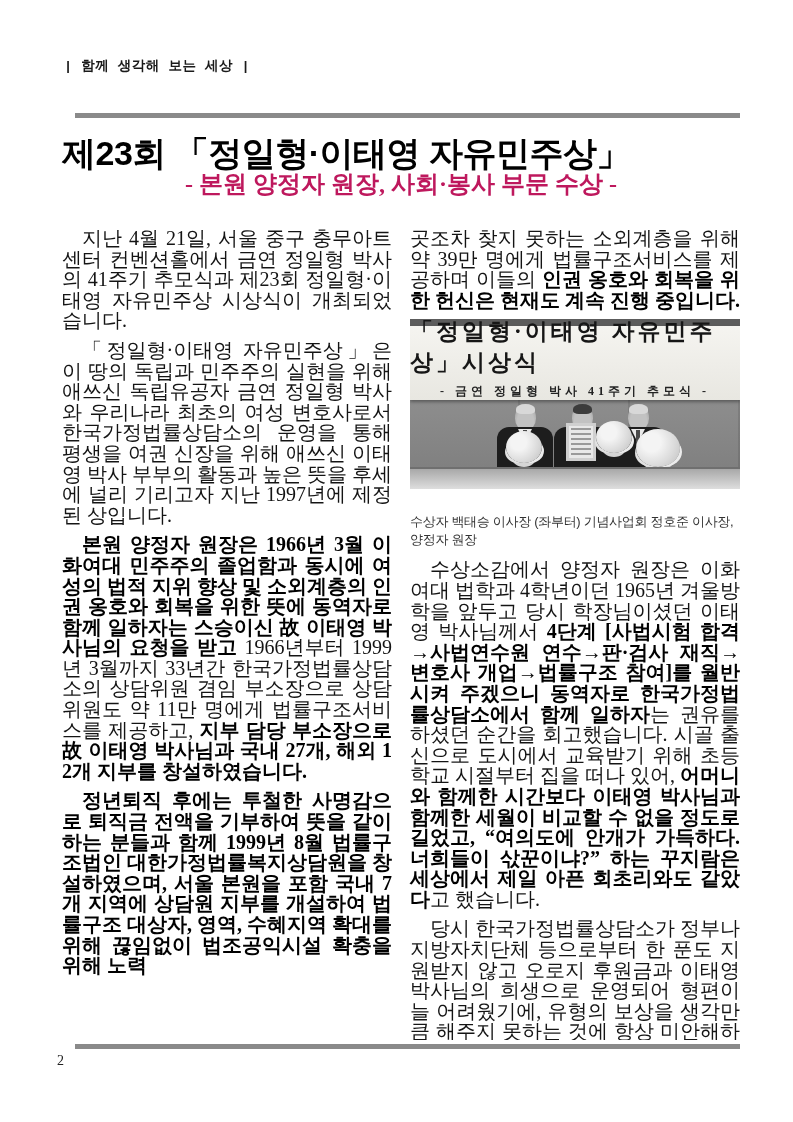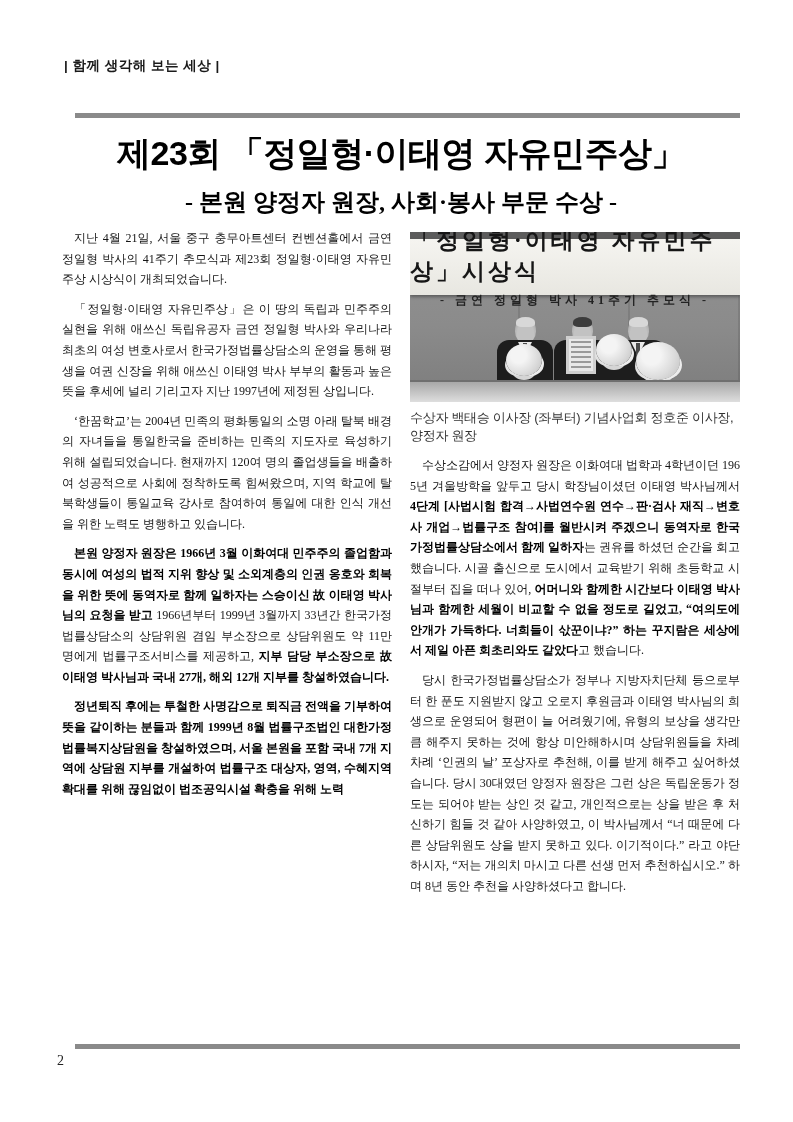--- a/index.html
+++ b/index.html
@@ -8,70 +8,69 @@
     width:793px;height:1122px;
     background:#ffffff;
     margin:0 auto;
     overflow:hidden;
     font-family:"Liberation Serif","DejaVu Serif",serif;
     color:#111;
   }
   
   .kicker{
     position:absolute;left:64px;top:57px;
-    font-family:Liberation Sans, sans-serif;
+    font-family:Liberation Mono, monospace;
     font-weight:bold;font-size:13.5px;letter-spacing:0.5px;color:#1a1a1a;
   }
   
   .rule{position:absolute;left:75px;width:665px;height:5px;background:#8a8a8a;}
   .rule-top{top:113px;}
   .rule-bottom{top:1044px;}
   
   .title{
     position:absolute;left:62px;top:131px;width:678px;
-    text-align:center;
     font-family:"Liberation Sans","DejaVu Sans",sans-serif;
     font-weight:800;font-size:34px;letter-spacing:-0.5px;color:#000;
     margin:0;
   }
   .subtitle{
-    position:absolute;left:62px;top:186px;width:678px;
+    position:absolute;left:62px;top:168px;width:678px;
     text-align:center;
-    font-weight:bold;font-size:24px;color:#000000;margin:0;
+    font-weight:bold;font-size:24px;color:#be185d;margin:0;
   }
   
   .columns{
     position:absolute;left:62px;top:228px;width:678px;height:812px;
     display:flex;gap:18px;overflow:hidden;
   }
   .col{flex:1 1 0;min-width:0;}
   .para{
     margin:0 0 9px 0;
-    font-size:12px;line-height:20.6px;
+    font-size:20px;line-height:20.6px;
     text-align:justify;word-break:break-all;
     color:#141414;
   }
   .para.indent{text-indent:1em;}
   .para b{font-weight:bold;color:#000;}
   
   .figure{margin:4px 0 10px 0;}
   .photo{
     position:relative;width:100%;height:170px;
     background:linear-gradient(#939393 0%,#8b8b8b 55%,#7c7c7c 100%);
     overflow:hidden;
   }
   .photo-wall-seams{
     position:absolute;inset:0;
     background:repeating-linear-gradient(90deg,transparent 0 108px,rgba(0,0,0,0.10) 108px 110px);
   }
   .photo-topstrip{position:absolute;top:0;left:0;right:0;height:7px;background:#5c5c5c;}
   .photo-banner{
-    position:absolute;top:7px;left:0;right:0;height:56px;
+    position:absolute;top:7px;left:0;right:0;height:74px;
     background:linear-gradient(#f5f4f0,#e8e7e1);
-    display:flex;flex-direction:column;align-items:center;justify-content:center;
+    display:flex;flex-direction:column;align-items:center;justify-content:flex-end;
     box-shadow:0 2px 3px rgba(0,0,0,0.35);
   }
   .banner-line1{
     font-family:"Liberation Serif","DejaVu Serif",serif;
     font-weight:bold;font-size:23px;letter-spacing:3px;color:#161616;
   }
   .banner-line2{
     font-family:"Liberation Serif","DejaVu Serif",serif;
     font-weight:bold;font-size:12px;letter-spacing:4px;color:#222;margin-top:5px;
   }
@@ -113,21 +112,21 @@
   }
   .certificate{
     position:absolute;width:30px;height:38px;background:#e8e8e8;
     border:3px solid #cfcfcf;box-sizing:border-box;
   }
   .certificate::before{
     content:"";position:absolute;inset:2px;
     background:repeating-linear-gradient(#9a9a9a 0 2px,#e8e8e8 2px 5px);
   }
   .caption{
-    margin-top:7px;
+    margin-top:24px;
     font-family:"Liberation Sans","DejaVu Sans",sans-serif;
     font-size:13px;color:#333;letter-spacing:-0.3px;
   }
   
   .pagenum{
     position:absolute;left:57px;top:1053px;
     font-size:14px;color:#222;
   }
 </style>
 </head>
@@ -140,26 +139,28 @@
   <div class="rule rule-top"></div>
 
   <h1 class="title">제23회 「정일형·이태영 자유민주상」</h1>
   <h2 class="subtitle">- 본원 양정자 원장, 사회·봉사 부문 수상 -</h2>
 
   <div class="columns">
 
     <div class="col">
         <p class="para indent"><span>지난 4월 21일, 서울 중구 충무아트센터 컨벤션홀에서 금연 정일형 박사의 41주기 추모식과 제23회 정일형·이태영 자유민주상 시상식이 개최되었습니다.</span></p>
         <p class="para indent"><span>「정일형·이태영 자유민주상」은 이 땅의 독립과 민주주의 실현을 위해 애쓰신 독립유공자 금연 정일형 박사와 우리나라 최초의 여성 변호사로서 한국가정법률상담소의 운영을 통해 평생을 여권 신장을 위해 애쓰신 이태영 박사 부부의 활동과 높은 뜻을 후세에 널리 기리고자 지난 1997년에 제정된 상입니다.</span></p>
-        <p class="para indent"><span>‘한꿈학교’는 2004년 민족의 평화통일의 소명 아래 탈북 배경의 자녀들을 통일한국을 준비하는 민족의 지도자로 육성하기 위해 설립되었습니다. 현재까지 120여 명의 졸업생들을 배출하여 성공적으로 사회에 정착하도록 힘써왔으며, 지역 학교에 탈북학생들이 통일교육 강사로 참여하여 통일에 대한 인식 개선을 위한 노력도 병행하고 있습니다.</span></p>
         <p class="para indent"><b>본원 양정자 원장은 1966년 3월 이화여대 민주주의 졸업함과 동시에 여성의 법적 지위 향상 및 소외계층의 인권 옹호와 회복을 위한 뜻에 동역자로 함께 일하자는 스승이신 故 이태영 박사님의 요청을 받고</b><span> 1966년부터 1999년 3월까지 33년간 한국가정법률상담소의 상담위원 겸임 부소장으로 상담위원도 약 11만 명에게 법률구조서비스를 제공하고, </span><b>지부 담당 부소장으로 故 이태영 박사님과 국내 27개, 해외 12개 지부를 창설하였습니다.</b></p>
         <p class="para indent"><b>정년퇴직 후에는 투철한 사명감으로 퇴직금 전액을 기부하여 뜻을 같이하는 분들과 함께 1999년 8월 법률구조법인 대한가정법률복지상담원을 창설하였으며, 서울 본원을 포함 국내 7개 지역에 상담원 지부를 개설하여 법률구조 대상자, 영역, 수혜지역 확대를 위해 끊임없이 법조공익시설 확충을 위해 노력</b></p>
       </div>
 
     <div class="col">
+      <div>
+          <p class="para"><span>곳조차 찾지 못하는 소외계층을 위해 약 39만 명에게 법률구조서비스를 제공하며 이들의 </span><b>인권 옹호와 회복을 위한 헌신은 현재도 계속 진행 중입니다.</b></p>
+        </div>
 
       <figure class="figure" style="margin-left:0;margin-right:0;">
         <div class="photo">
           <div class="photo-wall-seams"></div>
           <div class="photo-topstrip"></div>
 
           <div class="photo-banner">
             <div class="banner-line1">「정일형·이태영 자유민주상」시상식</div>
             <div class="banner-line2">- 금연 정일형 박사 41주기 추모식 -</div>
           </div>

